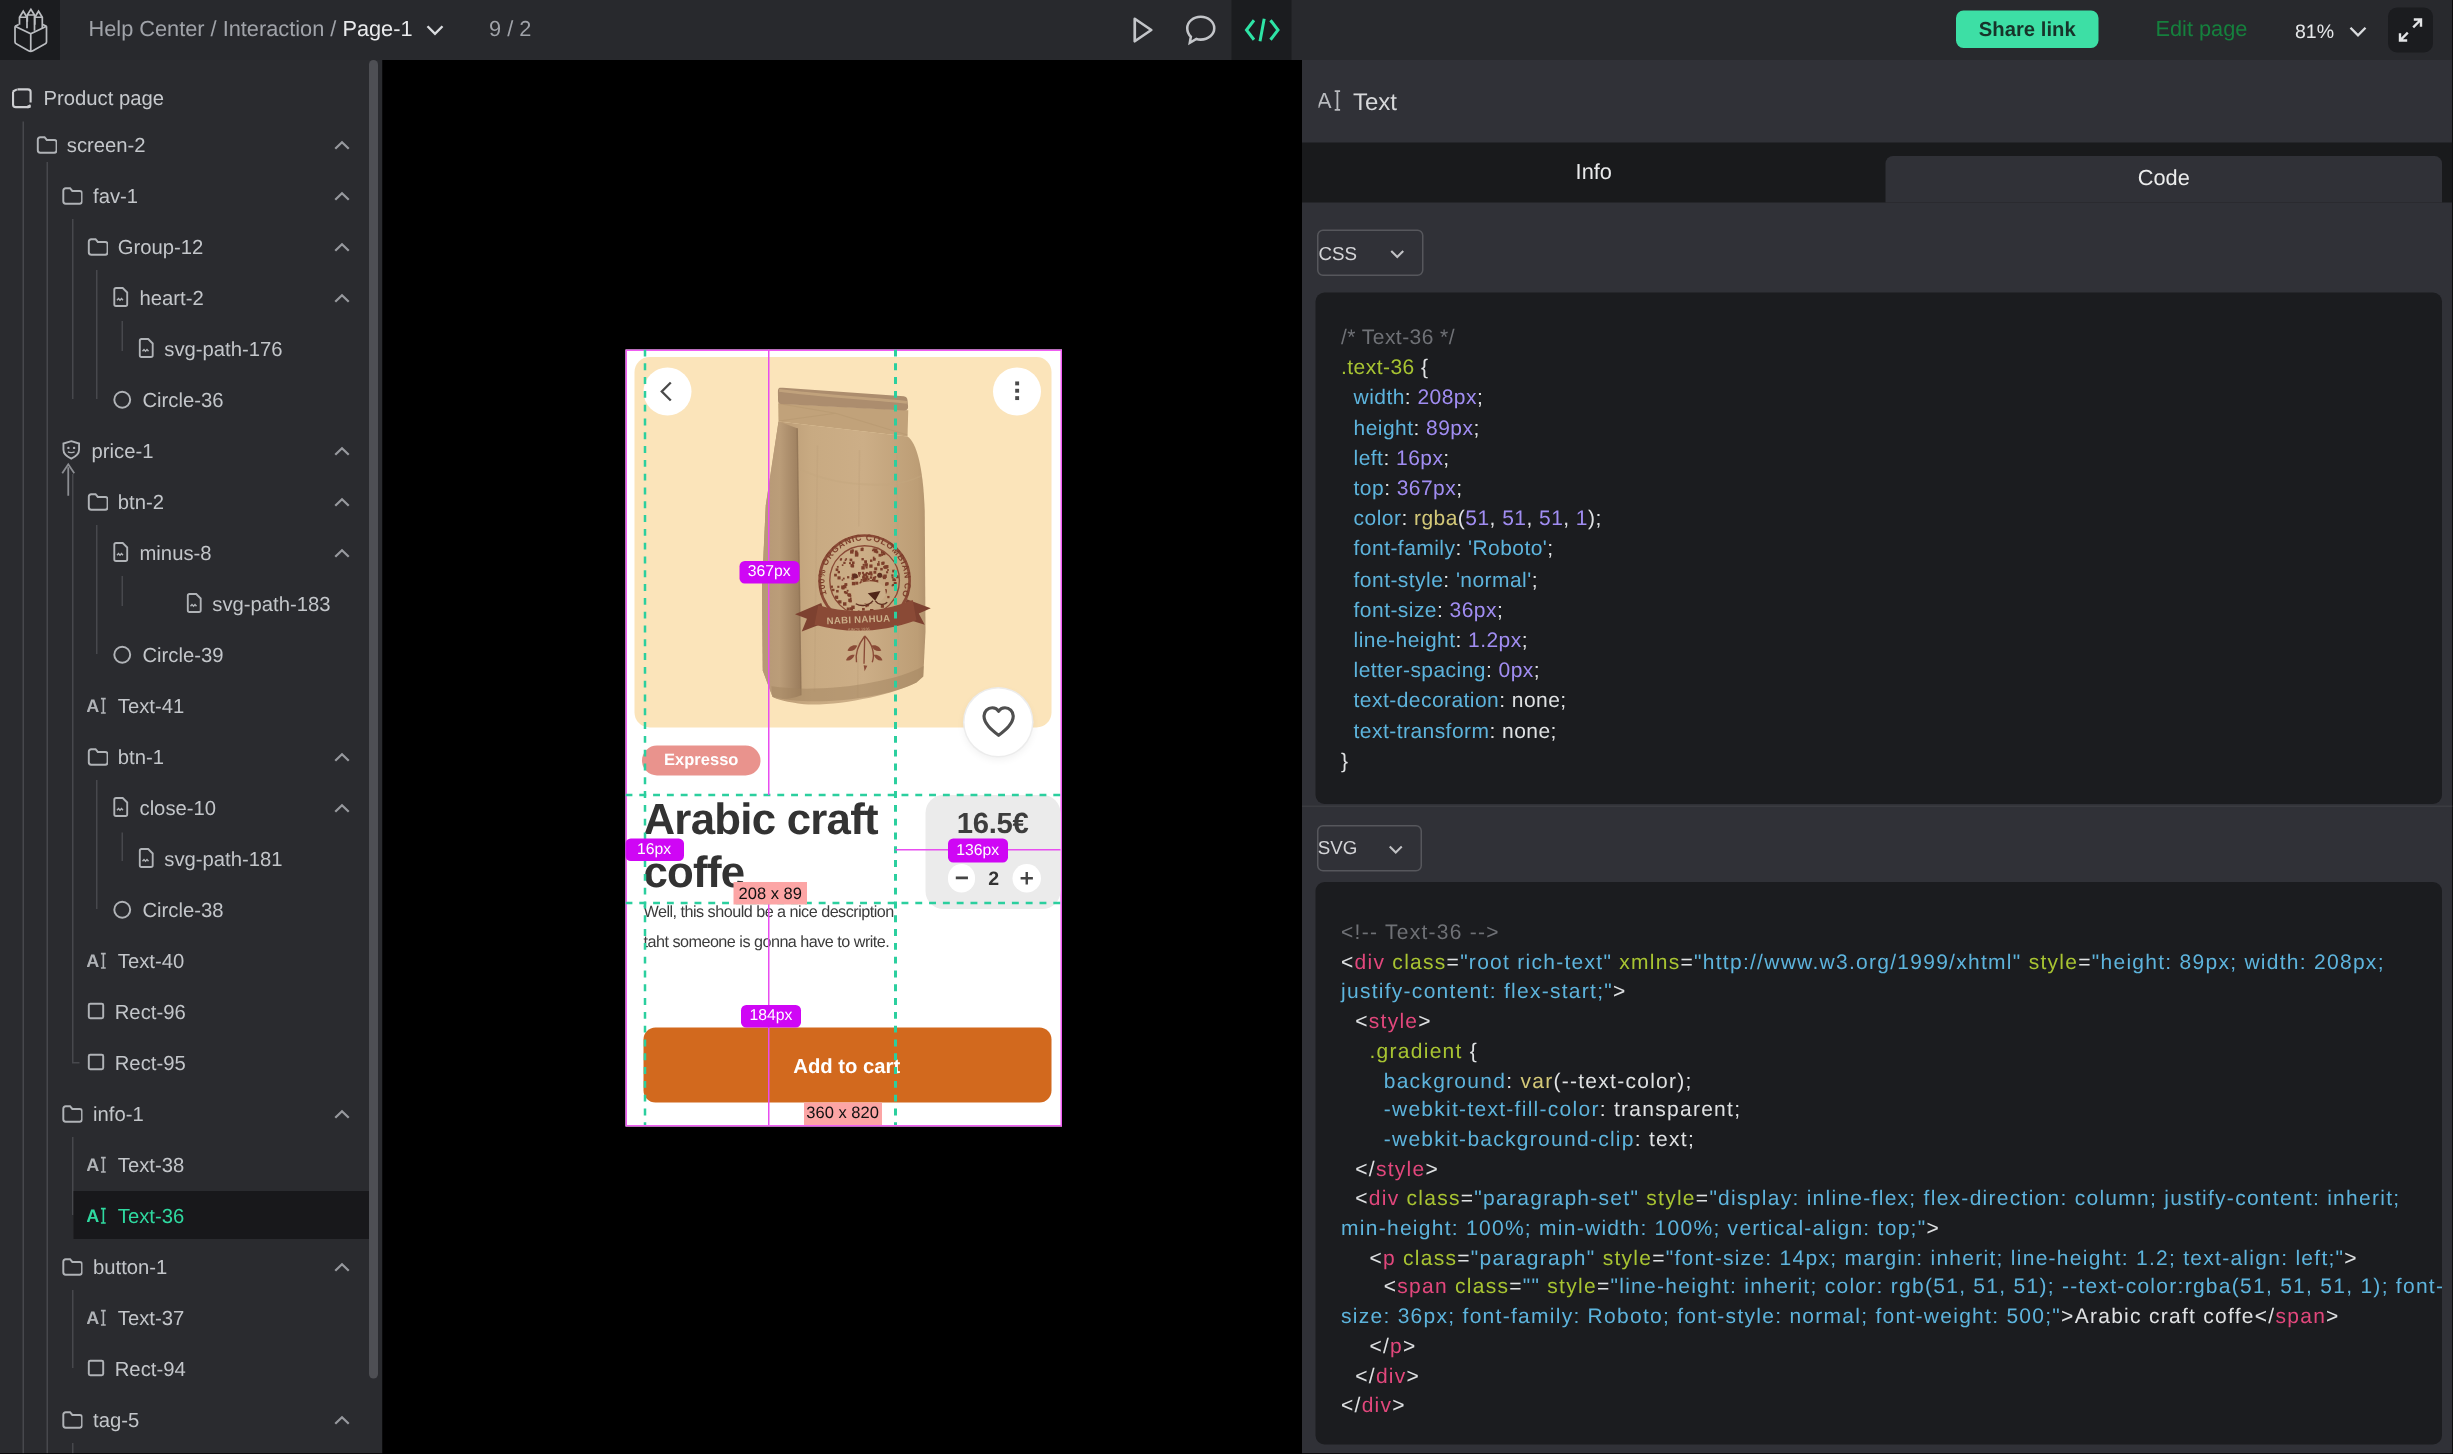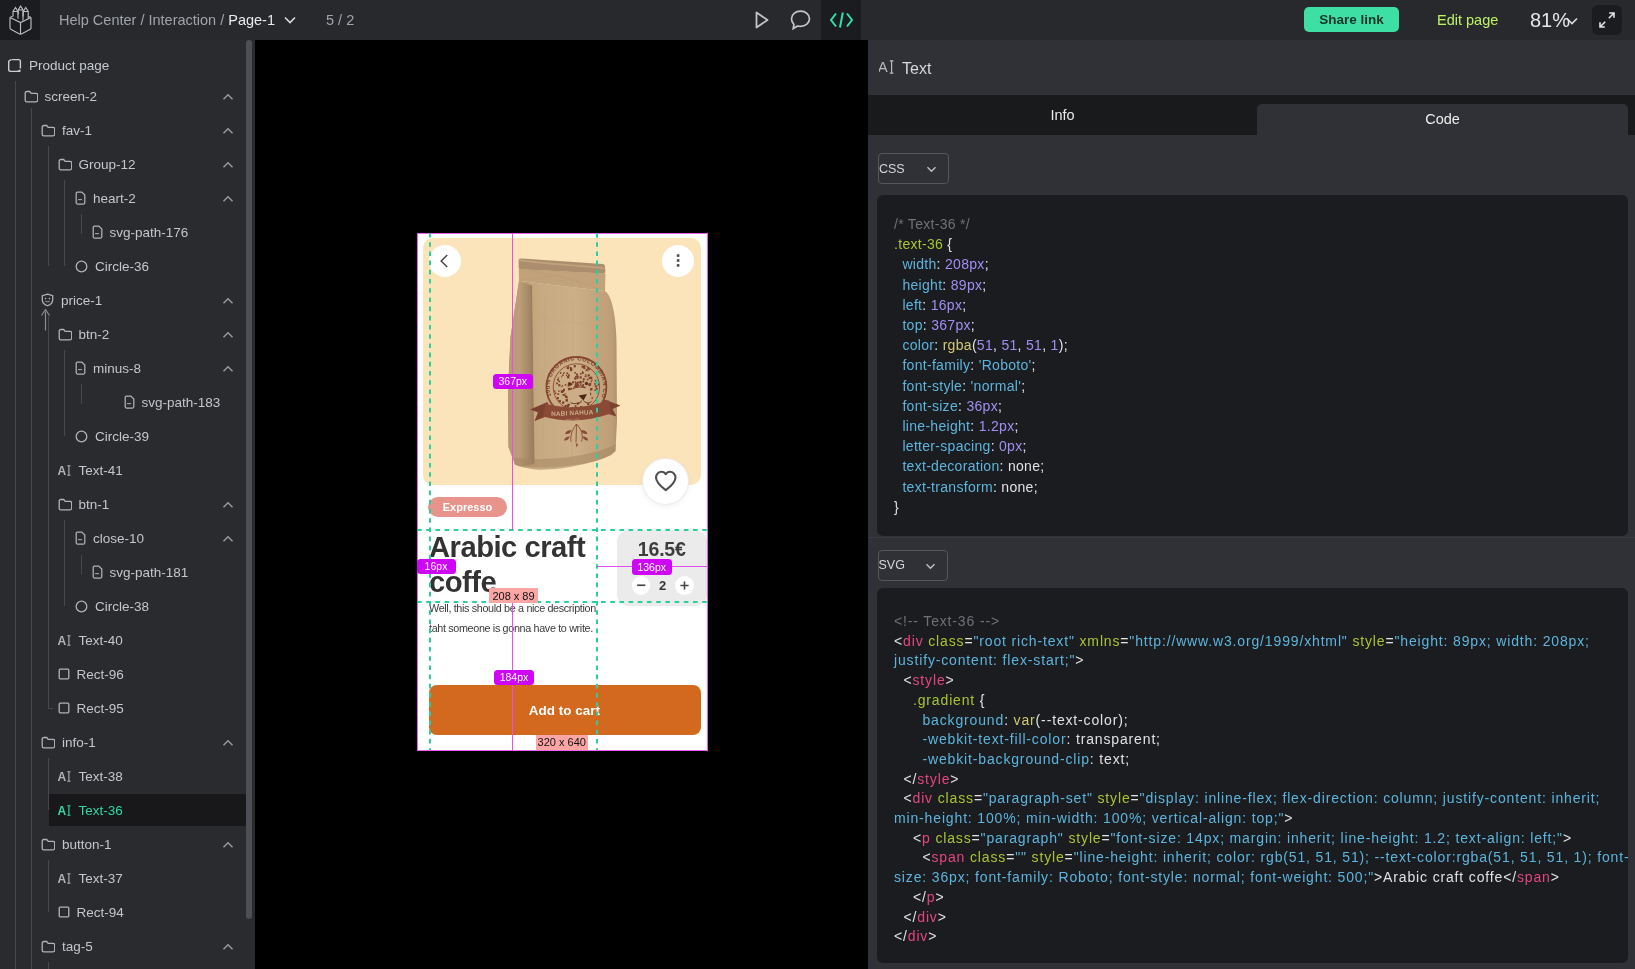--- a/index.html
+++ b/index.html
@@ -7,22 +7,22 @@
   body { font-family:"Liberation Sans", sans-serif; position:relative; }
   .abs { position:absolute; }
   #topbar { left:0; top:0; width:1635px; height:40px; background:#28292d; }
   #logo { left:0; top:0; width:40px; height:40px; background:#1b1c1f; }
   #crumb { left:59px; top:0; height:40px; display:flex; align-items:center; font-size:14.5px; color:#a0a3a9; }
   #crumb b { color:#e9eaec; font-weight:normal; }
   #count { left:326px; top:0; height:40px; display:flex; align-items:center; font-size:14.5px; color:#a0a3a9; }
   #codesq { left:821px; top:0; width:40px; height:40px; background:#1b1c1f; }
   #sharebtn { left:1304px; top:7px; width:95px; height:25px; background:#3ddfa5; border-radius:5px;
       display:flex; align-items:center; justify-content:center; font-size:13.5px; color:#17342a; font-weight:bold; }
-  #editpage { left:1437px; top:0; height:40px; display:flex; align-items:center; color:#bef264; font-size:14.5px; }
-  #zoomctl { left:1530px; top:0; height:40px; display:flex; align-items:center; color:#e5e7e9; font-size:20px; }
+  #editpage { left:1437px; top:0; height:40px; display:flex; align-items:center; color:#15803d; font-size:14.5px; }
+  #zoomctl { left:1530px; top:0; height:40px; display:flex; align-items:center; color:#e5e7e9; font-size:13px; }
   #expandbtn { left:1592px; top:5px; width:30px; height:30px; background:#1b1c1f; border-radius:6px; }
   #sidebar { left:0; top:40px; width:255px; height:929px; background:#2a2b2f; overflow:hidden; }
   .treeline { position:absolute; width:1px; background:#47484d; }
   .row { position:absolute; height:24px; display:flex; align-items:center; color:#c3c6ca; font-size:13.5px; white-space:nowrap; }
   .row .ic { margin-right:7px; display:flex; }
   .chev { position:absolute; left:222px; }
   .selrow { position:absolute; left:49px; width:197px; height:32px; background:#18181b; }
   #sidescroll { position:absolute; left:246px; top:0px; width:6px; height:879px; background:#4e4f54; border-radius:3px; }
   #canvas { left:255px; top:40px; width:613px; height:929px; background:#000; }
   #phone { position:absolute; left:161.5px; top:192.5px; width:291px; height:518.5px; background:#fff; border:1.5px solid #f05cf3; }
@@ -56,21 +56,21 @@
   .tok-v { color:#a18df2; }
   .tok-y { color:#d3c878; }
   .tok-t { color:#e2477c; }
 </style>
 </head>
 <body>
 
 <div class="abs" id="topbar"></div>
 <div class="abs" id="logo"></div>
 <div class="abs" id="crumb">Help Center / Interaction /&nbsp;<b>Page-1</b></div>
-<div class="abs" id="count">5 / 2</div>
+<div class="abs" id="count">9 / 2</div>
 <div class="abs" id="codesq"></div>
 <svg class="abs" style="left:283px; top:16px;" width="14" height="9" viewBox="0 0 14 9">
     <path d="M2 1.5 7 6.5 12 1.5" fill="none" stroke="#d9dbde" stroke-width="1.6"></path>
   </svg>
 <svg class="abs" style="left:754px; top:10px;" width="16" height="20" viewBox="0 0 16 20">
     <path d="M2.5 2.5 13.5 10 2.5 17.5Z" fill="none" stroke="#c3c5c9" stroke-width="1.8" stroke-linejoin="round"></path>
   </svg>
 <svg class="abs" style="left:789px; top:9px;" width="23" height="23" viewBox="0 0 23 23">
     <path d="M11.5 2.2c5 0 9 3.4 9 7.6s-4 7.6-9 7.6c-1 0-2-.1-2.9-.4L4.2 19.5l.7-4.1c-1.5-1.4-2.4-3.3-2.4-5.6 0-4.2 4-7.6 9-7.6z" fill="none" stroke="#c3c5c9" stroke-width="1.7"></path>
   </svg>
@@ -568,21 +568,21 @@
       <line x1="0" y1="1" x2="291" y2="1" stroke="#2bcf9e" stroke-width="2" stroke-dasharray="4.6 4.6"></line>
     </svg>
 <svg style="position:absolute; left:162px; top:561.2px;" width="291" height="2">
       <line x1="0" y1="1" x2="291" y2="1" stroke="#2bcf9e" stroke-width="2" stroke-dasharray="4.6 4.6"></line>
     </svg>
 <div style="position:absolute; left:257.1px; top:193px; width:1.4px; height:297px; background:#e84df0;"></div>
 <div style="position:absolute; left:257.1px; top:562px; width:1.4px; height:148px; background:#e84df0;"></div>
 <div style="position:absolute; left:162px; top:525.8px; width:12.5px; height:1.4px; background:#e84df0;"></div>
 <div style="position:absolute; left:341.7px; top:525.8px; width:110.8px; height:1.4px; background:#e84df0;"></div>
 <div class="wlabel" style="left:234px; top:547.9px; width:49px; height:15.3px;">208 x 89</div>
-<div class="wlabel" style="left:280.5px; top:694.6px; width:52.5px; height:15.3px;">320 x 640</div>
+<div class="wlabel" style="left:280.5px; top:694.6px; width:52.5px; height:15.3px;">360 x 820</div>
 <div class="mlabel" style="left:237.8px; top:333.5px;">367px</div>
 <div class="mlabel" style="left:161.5px; top:518.5px; width:39px;">16px</div>
 <div class="mlabel" style="left:376.5px; top:519px; width:40.5px;">136px</div>
 <div class="mlabel" style="left:239px; top:629.5px;">184px</div>
 </div>
 <div class="abs" id="rpanel">
 <div id="rphead">
       <svg style="position:absolute; left:11px; top:19px;" width="17" height="16" viewBox="0 0 17 16">
         <text x="-1" y="13" font-size="14.5" fill="#b9bbbf" font-family="Liberation Sans">A</text>
         <path d="M10.8 1.8h3.6 M12.6 1.8v12.4 M10.8 14.2h3.6" stroke="#b9bbbf" stroke-width="1.2" fill="none"></path>

